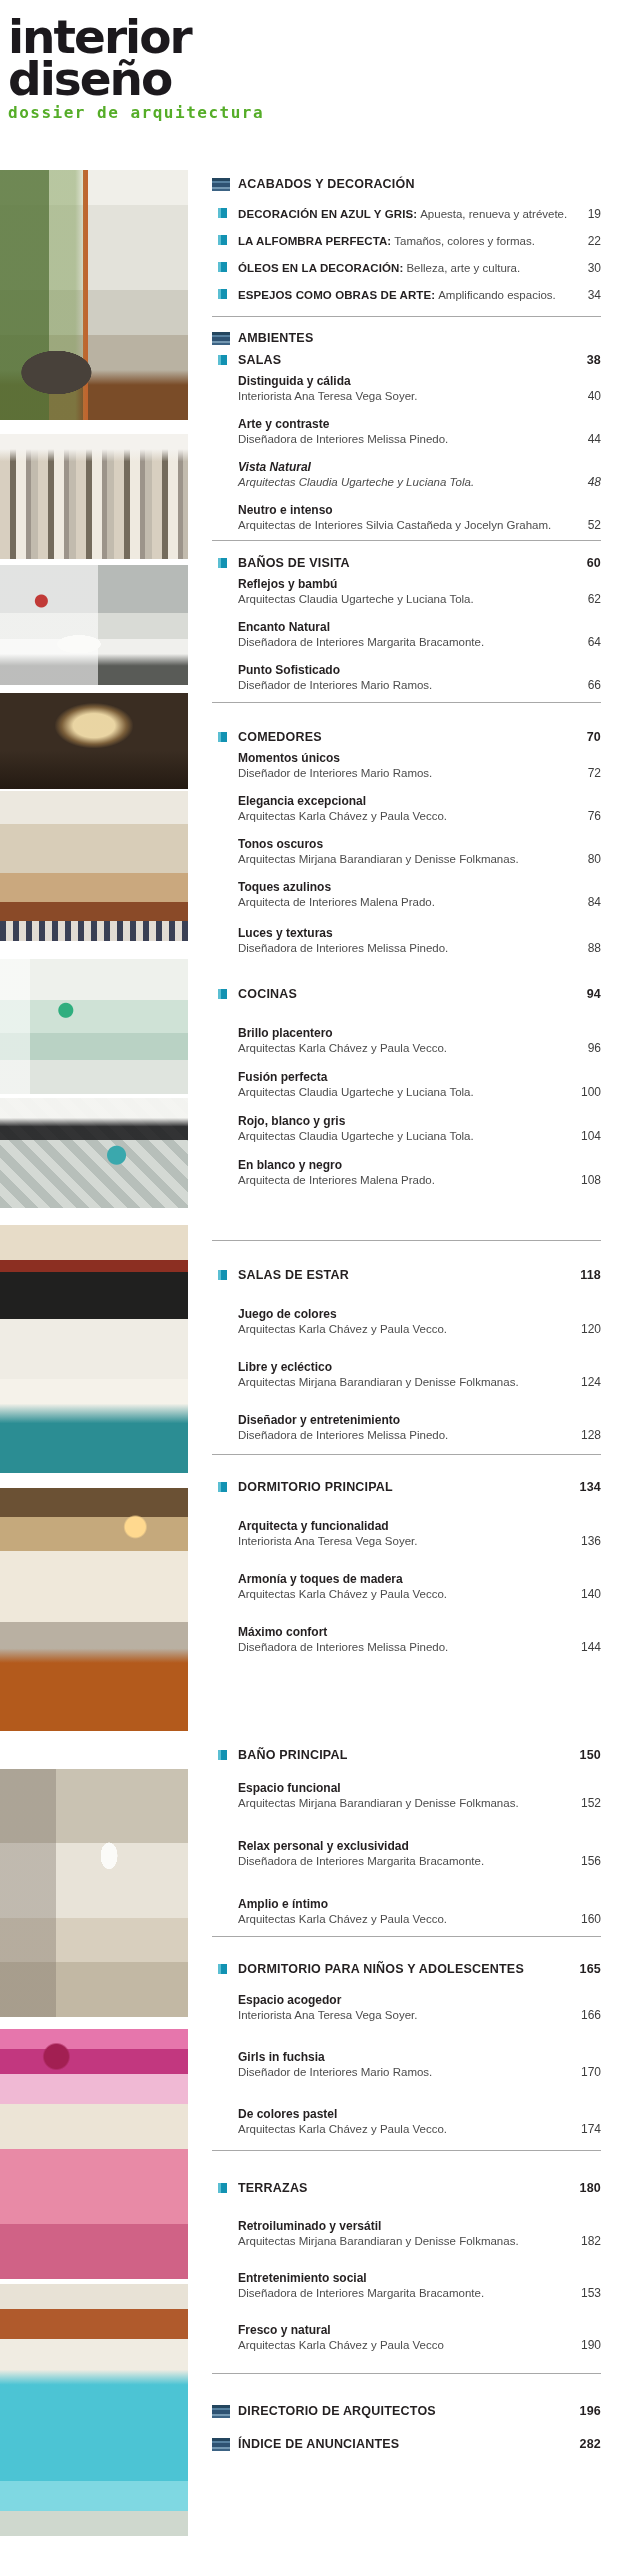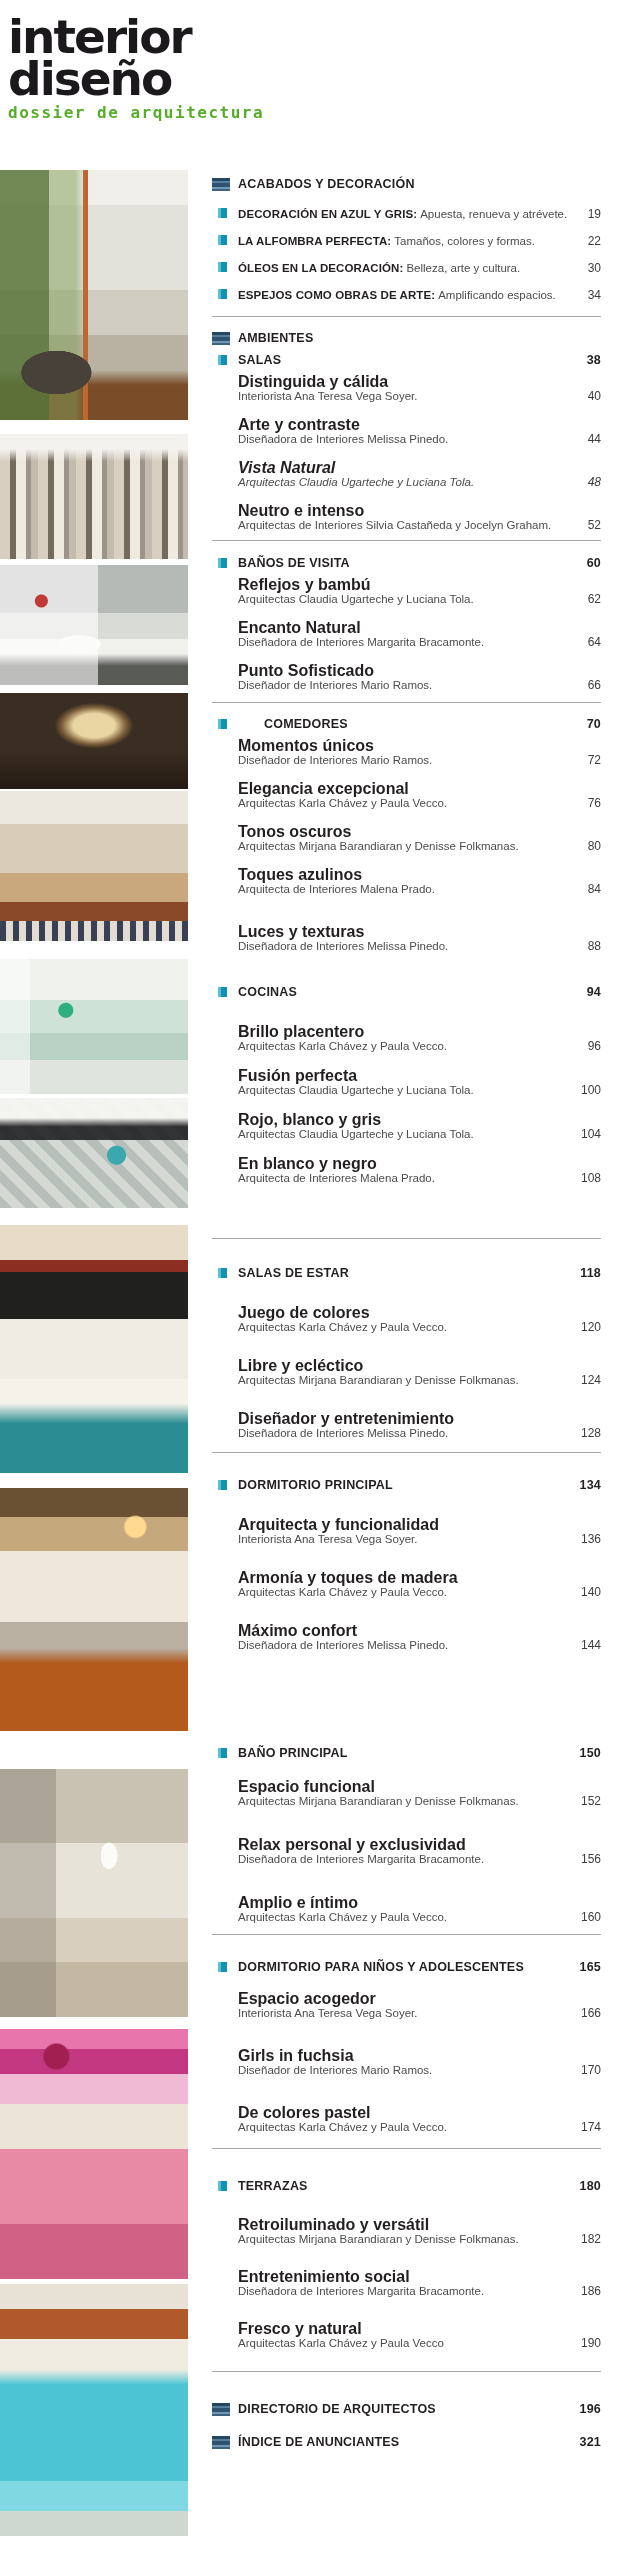--- a/index.html
+++ b/index.html
@@ -70,21 +70,21 @@
   .mh-page{width:30px;text-align:right;font-weight:bold;}
   .sub-heading{font-weight:bold;font-size:12.5px;line-height:16px;letter-spacing:0.2px;}
   .sh-text{flex:1;}
   .sh-page{width:30px;text-align:right;font-weight:bold;}
   .acb-item{font-size:11.5px;line-height:19px;}
   .acb-text{flex:1;white-space:nowrap;}
   .acb-bold{font-weight:bold;margin-right:3px;letter-spacing:0.1px;}
   .acb-rest{color:#4c4c4c;}
   .page-num{width:30px;text-align:right;color:#3d3d3d;font-size:12px;}
   .entry{margin-left:26px;}
-  .e-title{font-weight:bold;font-size:16px;line-height:15px;}
+  .e-title{font-weight:bold;font-size:12px;line-height:15px;}
   .e-row{display:flex;align-items:flex-start;line-height:15px;}
   .e-credit{flex:1;color:#4c4c4c;font-size:11.5px;}
   .divider{height:1px;background:#a8a8a8;}
 </style>
 </head>
 <body>
 
 <div class="page">
 
   <header class="masthead">
@@ -210,21 +210,21 @@
     </div>
   </div>
       <div class="entry" style="margin-top: 13px;">
     <div class="e-title">Punto Sofisticado</div>
     <div class="e-row">
       <span class="e-credit">Diseñador de Interiores Mario Ramos.</span>
       <span class="page-num">66</span>
     </div>
   </div>
       <div class="divider" style="margin-top: 9px;"></div>
-      <div class="row sub-heading" style="margin-top: 13px; gap: 26px;">
+      <div class="row sub-heading" style="margin-top: 26px;">
     <span class="bullet-col">
           <span class="bullet-small"></span>
         </span>
     <span class="sh-text">COMEDORES</span>
     <span class="sh-page">70</span>
   </div>
       <div class="entry" style="margin-top: 6px;">
     <div class="e-title">Momentos únicos</div>
     <div class="e-row">
       <span class="e-credit">Diseñador de Interiores Mario Ramos.</span>
@@ -245,21 +245,21 @@
       <span class="page-num">80</span>
     </div>
   </div>
       <div class="entry" style="margin-top: 13px;">
     <div class="e-title">Toques azulinos</div>
     <div class="e-row">
       <span class="e-credit">Arquitecta de Interiores Malena Prado.</span>
       <span class="page-num">84</span>
     </div>
   </div>
-      <div class="entry" style="margin-top: 27px;">
+      <div class="entry" style="margin-top: 16px;">
     <div class="e-title">Luces y texturas</div>
     <div class="e-row">
       <span class="e-credit">Diseñadora de Interiores Melissa Pinedo.</span>
       <span class="page-num">88</span>
     </div>
   </div>
       <div class="row sub-heading" style="margin-top: 30px;">
     <span class="bullet-col">
           <span class="bullet-small"></span>
         </span>
@@ -421,21 +421,21 @@
     <div class="e-title">Retroiluminado y versátil</div>
     <div class="e-row">
       <span class="e-credit">Arquitectas Mirjana Barandiaran y Denisse Folkmanas.</span>
       <span class="page-num">182</span>
     </div>
   </div>
       <div class="entry" style="margin-top: 22px;">
     <div class="e-title">Entretenimiento social</div>
     <div class="e-row">
       <span class="e-credit">Diseñadora de Interiores Margarita Bracamonte.</span>
-      <span class="page-num">186</span>
+      <span class="page-num">153</span>
     </div>
   </div>
       <div class="entry" style="margin-top: 22px;">
     <div class="e-title">Fresco y natural</div>
     <div class="e-row">
       <span class="e-credit">Arquitectas Karla Chávez y Paula Vecco</span>
       <span class="page-num">190</span>
     </div>
   </div>
       <div class="divider" style="margin-top: 20px;"></div>
@@ -444,17 +444,17 @@
           <span class="bullet-big"></span>
         </span>
     <span class="mh-text">DIRECTORIO DE ARQUITECTOS</span>
     <span class="mh-page">196</span>
   </div>
       <div class="row main-heading" style="margin-top: 17px;">
     <span class="bullet-col">
           <span class="bullet-big"></span>
         </span>
     <span class="mh-text">ÍNDICE DE ANUNCIANTES</span>
-    <span class="mh-page">321</span>
+    <span class="mh-page">282</span>
   </div>
     </div>
 </div>
 
 
 </body></html>

